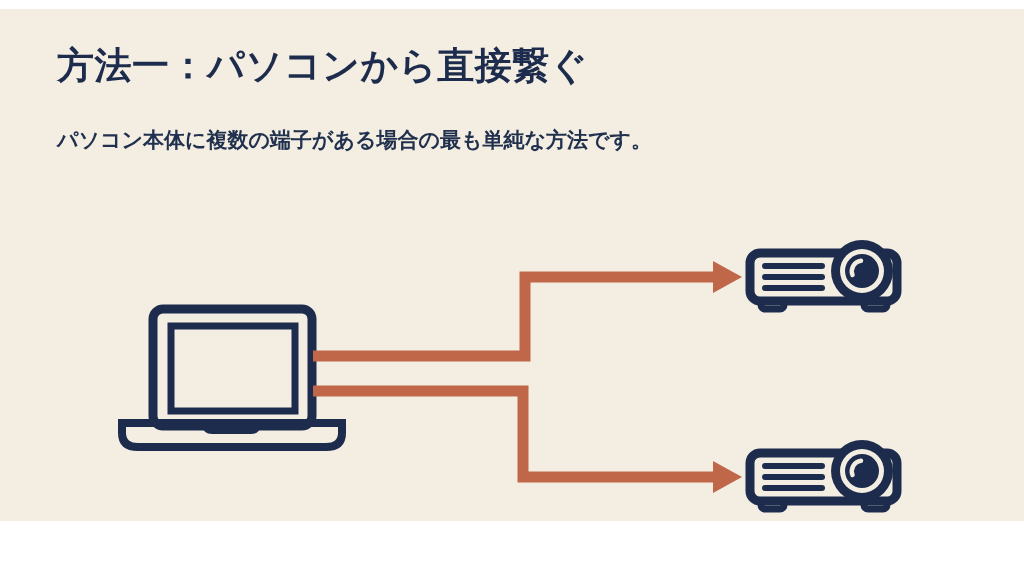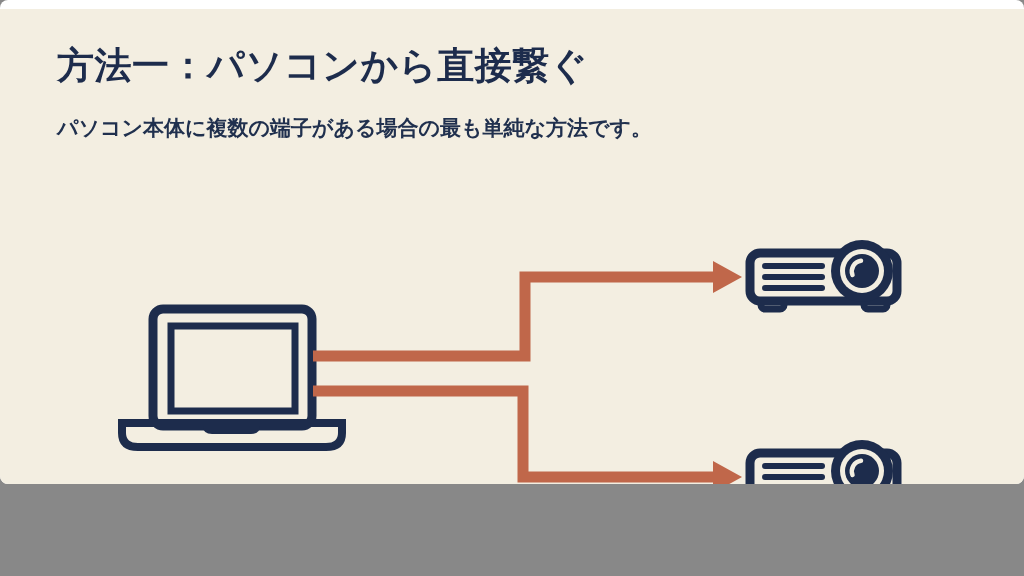--- a/index.html
+++ b/index.html
@@ -8,25 +8,24 @@
     --navy: #1d2c4c;
     --text: #20304e;
     --orange: #c0674a;
   }
   * { box-sizing: border-box; }
   html, body { margin: 0; padding: 0; }
   body { background: #888; }
   .canvas {
     position: relative;
     width: 1024px;
-    height: 484px;
+    height: 576px;
     background: var(--background);
     overflow: hidden;
     font-family: "Liberation Sans", "DejaVu Sans", sans-serif;
-    border-radius: 8px;
   }
   .panel {
     position: absolute;
     left: 0;
     top: 9px;
     width: 1024px;
     height: 512px;
     background: var(--panel);
   }
   .title {
@@ -37,21 +36,21 @@
     font-size: 37px;
     line-height: 48px;
     font-weight: 800;
     color: var(--navy);
     letter-spacing: 0.5px;
     white-space: nowrap;
   }
   .body-text {
     position: absolute;
     left: 57px;
-    top: 110px;
+    top: 122px;
   }
   .body-text p {
     margin: 0;
     font-size: 21px;
     line-height: 35px;
     font-weight: 700;
     color: var(--text);
     white-space: nowrap;
   }
   .diagram {

